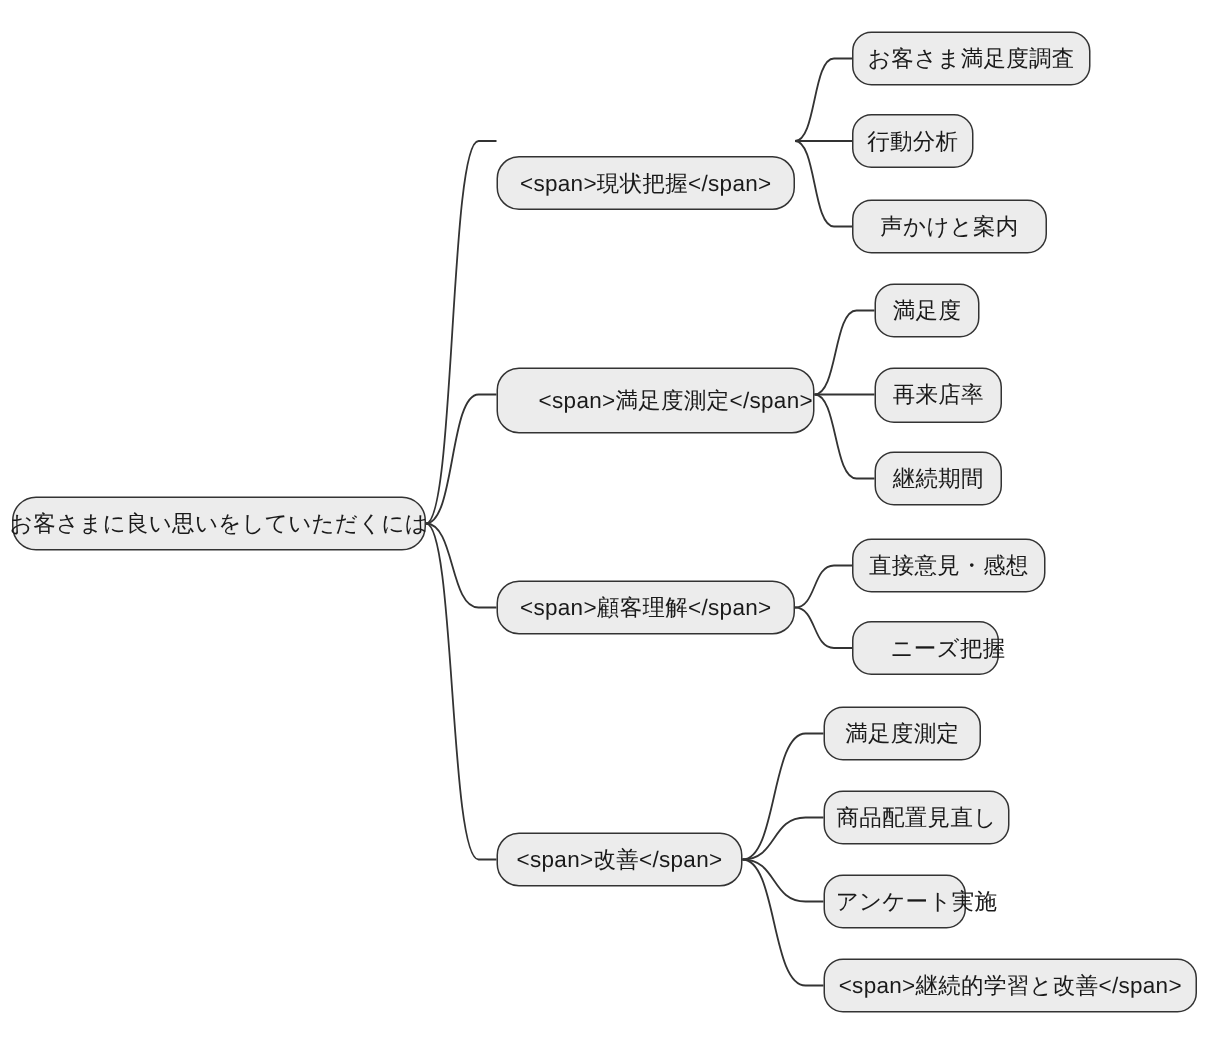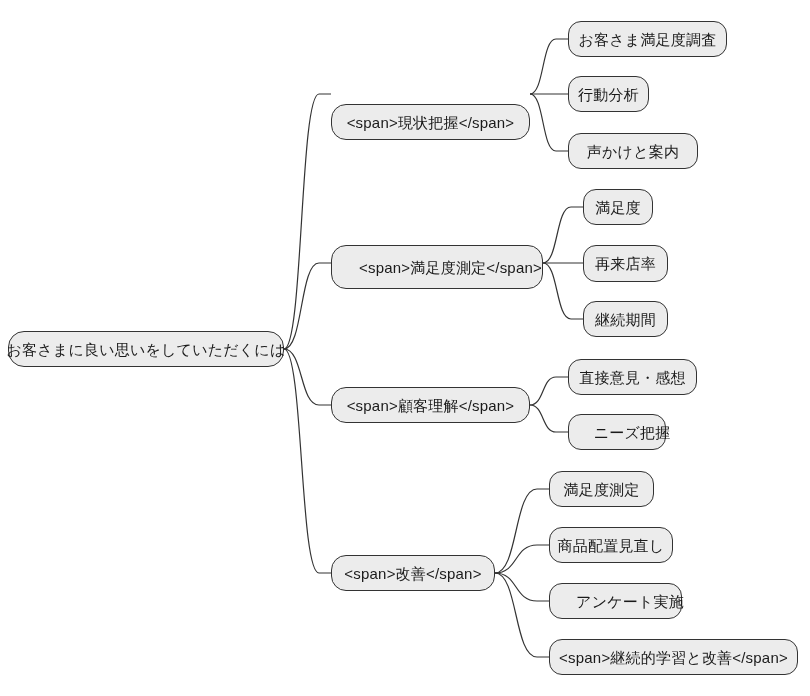--- a/index.html
+++ b/index.html
@@ -80,17 +80,17 @@
       <div class="node branch" style="left: 331px; top: 245px; width: 212px; height: 44px; padding-left: 27px;">&lt;span&gt;満足度測定&lt;/span&gt;</div>
       <div class="node leaf" style="left: 583px; top: 189px; width: 70px; height: 36px; text-align: center;">満足度</div>
       <div class="node leaf" style="left: 583px; top: 245px; width: 85px; height: 37px;">再来店率</div>
       <div class="node leaf" style="left: 583px; top: 301px; width: 85px; height: 36px;">継続期間</div>
       <div class="node branch" style="left: 331px; top: 387px; width: 199px; height: 36px; text-align: right;">&lt;span&gt;顧客理解&lt;/span&gt;</div>
       <div class="node leaf" style="left: 568px; top: 359px; width: 129px; height: 36px;">直接意見・感想</div>
       <div class="node leaf" style="left: 568px; top: 414px; width: 98px; height: 36px; padding-left: 30px;">ニーズ把握</div>
       <div class="node branch" style="left: 331px; top: 555px; width: 164px; height: 36px;">&lt;span&gt;改善&lt;/span&gt;</div>
       <div class="node leaf" style="left: 549px; top: 471px; width: 105px; height: 36px;">満足度測定</div>
       <div class="node leaf" style="left: 549px; top: 527px; width: 124px; height: 36px;">商品配置見直し</div>
-      <div class="node leaf" style="left: 549px; top: 583px; width: 133px; height: 36px; padding-left: 29px;">アンケート実施</div>
+      <div class="node leaf" style="left: 549px; top: 583px; width: 95px; height: 36px; padding-left: 29px;">アンケート実施</div>
       <div class="node leaf" style="left: 549px; top: 639px; width: 249px; height: 36px;">&lt;span&gt;継続的学習と改善&lt;/span&gt;</div>
     </div>
 
 </div>
 
 </body></html>

